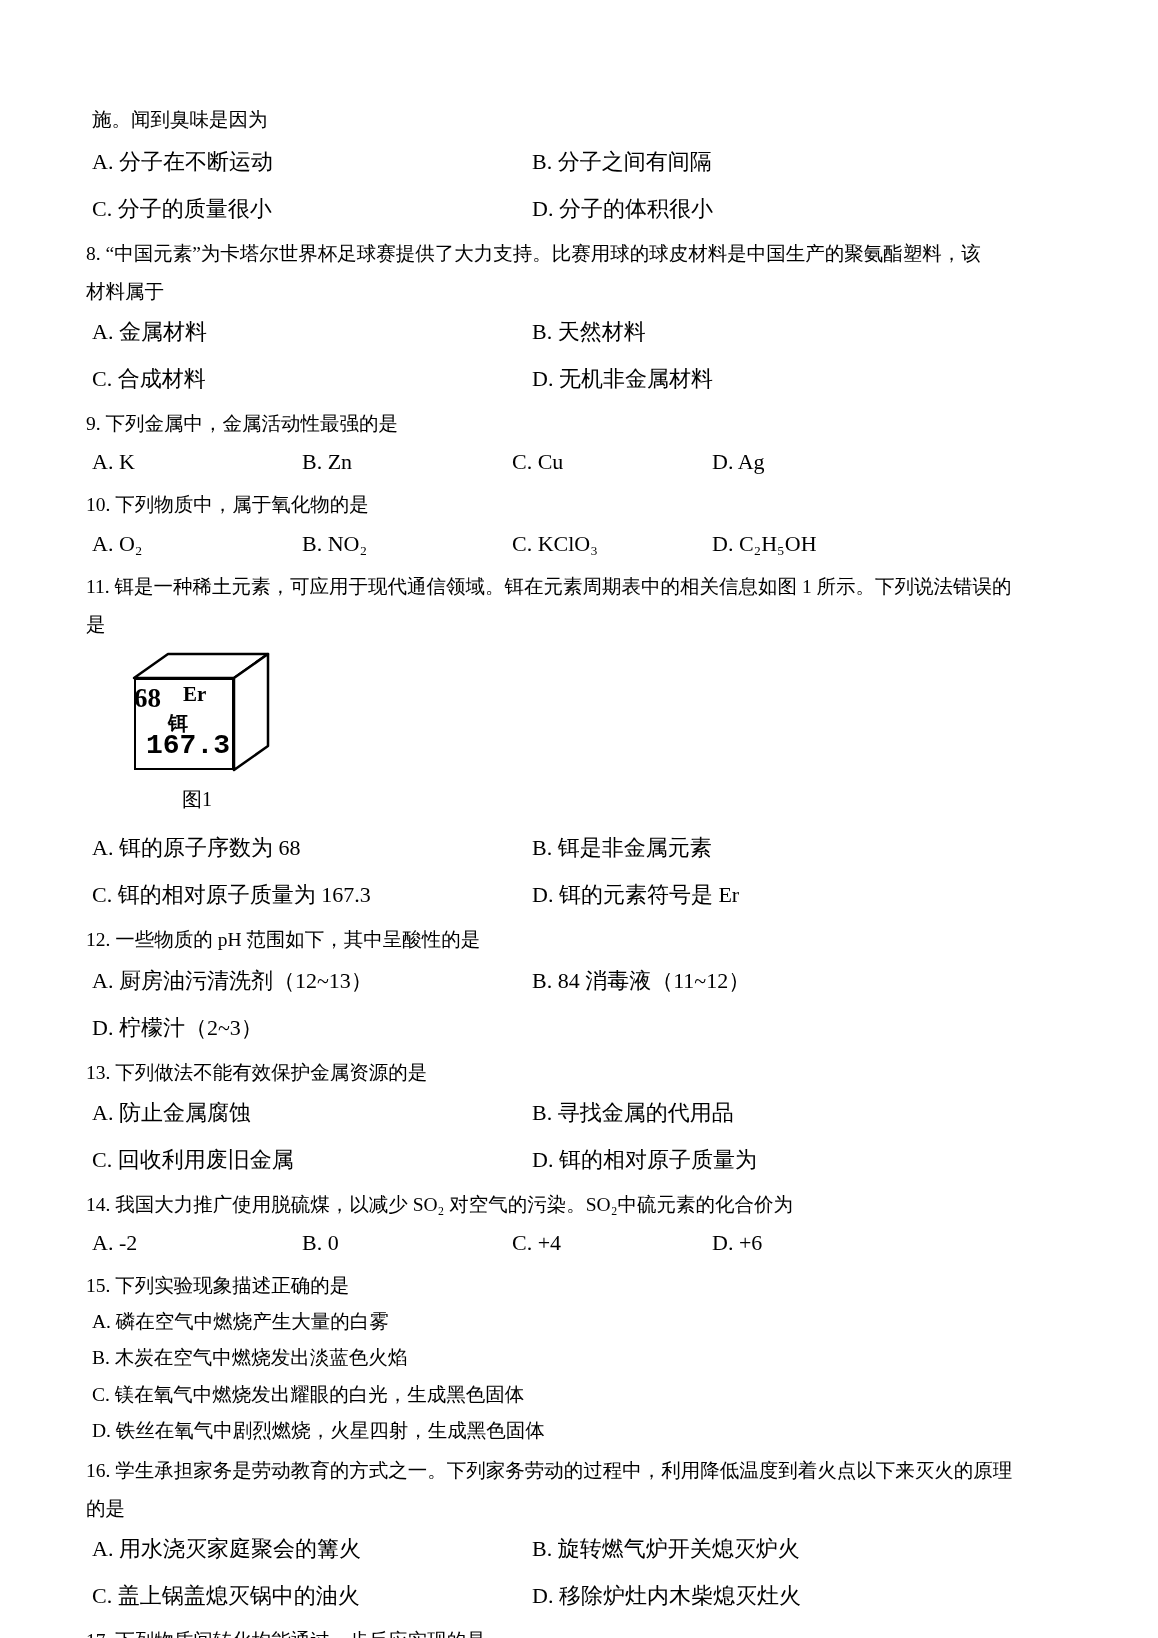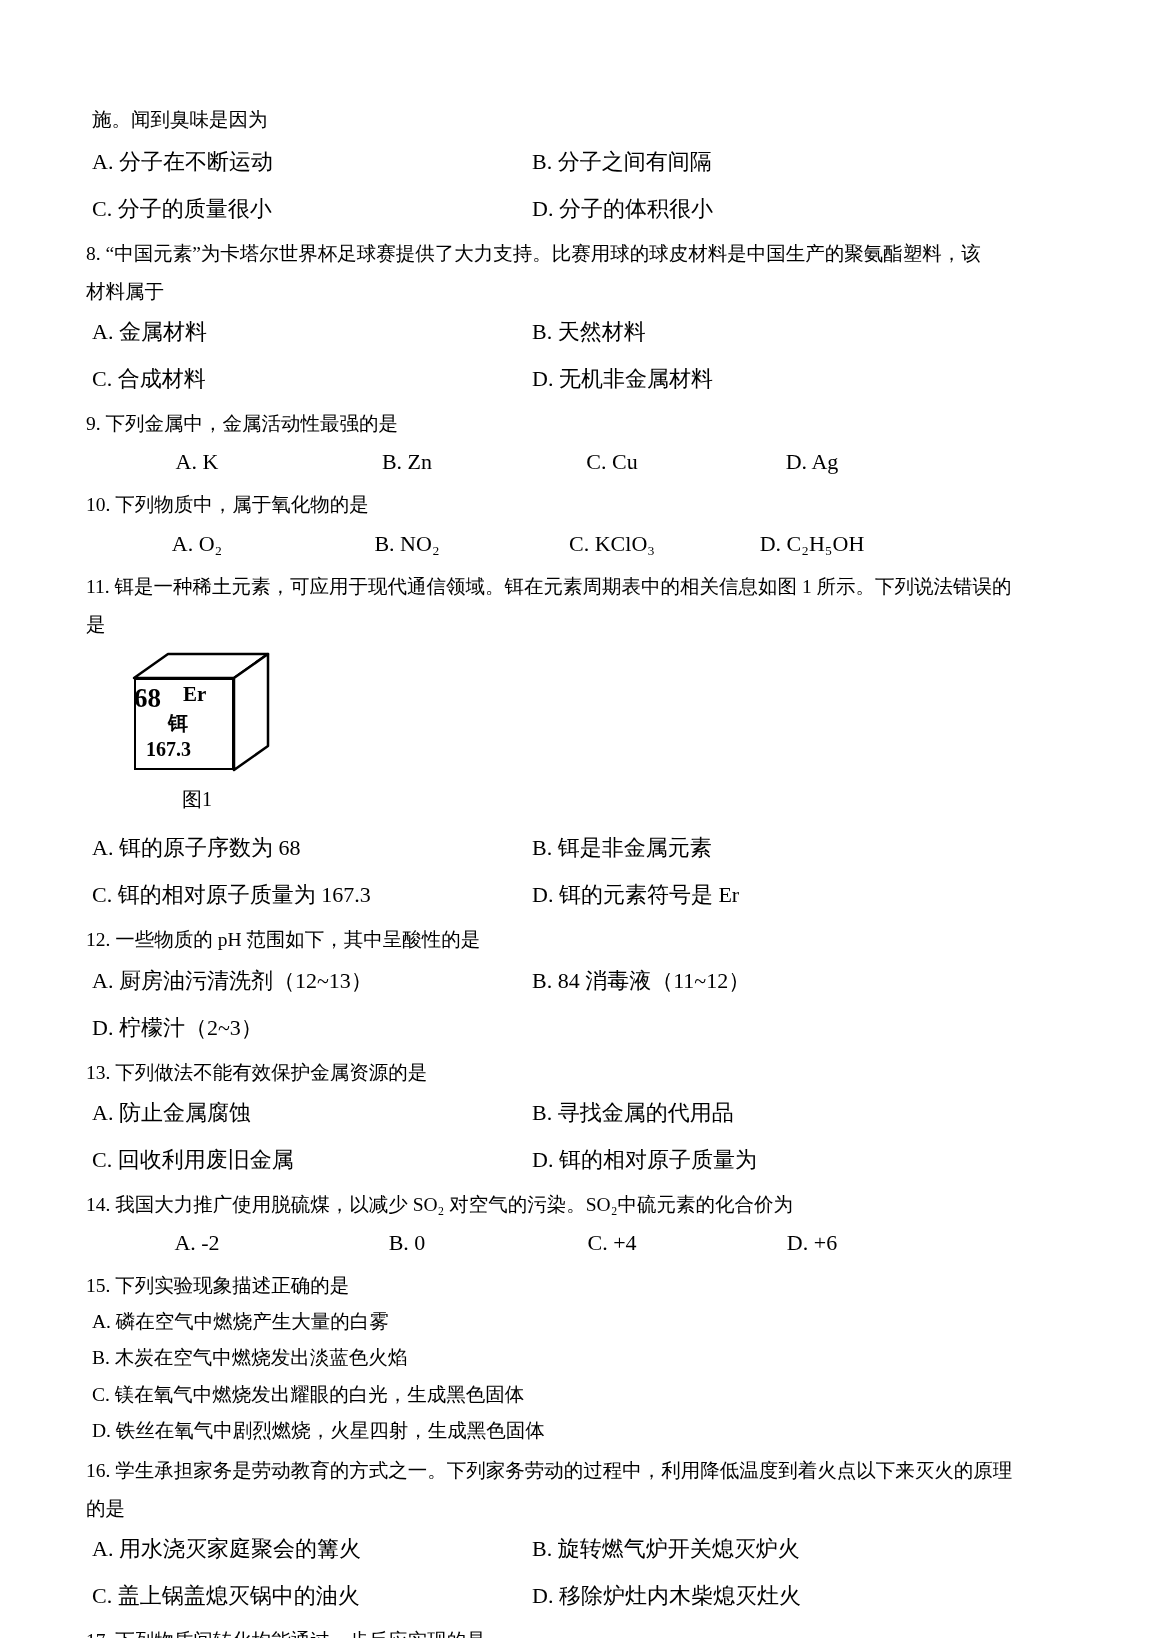--- a/index.html
+++ b/index.html
@@ -39,21 +39,21 @@
   .opt-row > .opt {
     flex: 0 0 auto;
   }
   .indent {
     padding-left: 6px;
   }
   
   .col2 .opt:nth-child(1) { width: 440px; }
   .col2 .opt:nth-child(2) { width: 440px; }
   
-  .col4 .opt { width: 200px; text-align: center; }
+  .col4 .opt { width: 200px; }
   .col4.wide .opt:nth-child(1) { width: 210px; }
   .col4.wide .opt:nth-child(2) { width: 210px; }
   .col4.wide .opt:nth-child(3) { width: 200px; }
 
   
   .figure {
     margin: 12px 0 20px 40px;
     width: 190px;
   }
   .cube-wrap {
@@ -94,22 +94,23 @@
     top: 32px;
     font-size: 21px;
   }
   .cube-name {
     left: 42px;
     top: 60px;
     font-size: 20px;
   }
   .cube-mass {
     left: 20px;
-    top: 88px;
-    font-size: 20px;
+    top: 80px;
+    font-size: 28px;
+    font-family: Liberation Mono, monospace;
   }
   .fig-caption {
     margin-top: 6px;
     margin-left: 56px;
     font-size: 20px;
     font-weight: normal;
   }
 </style>
 </head>
 <body>

